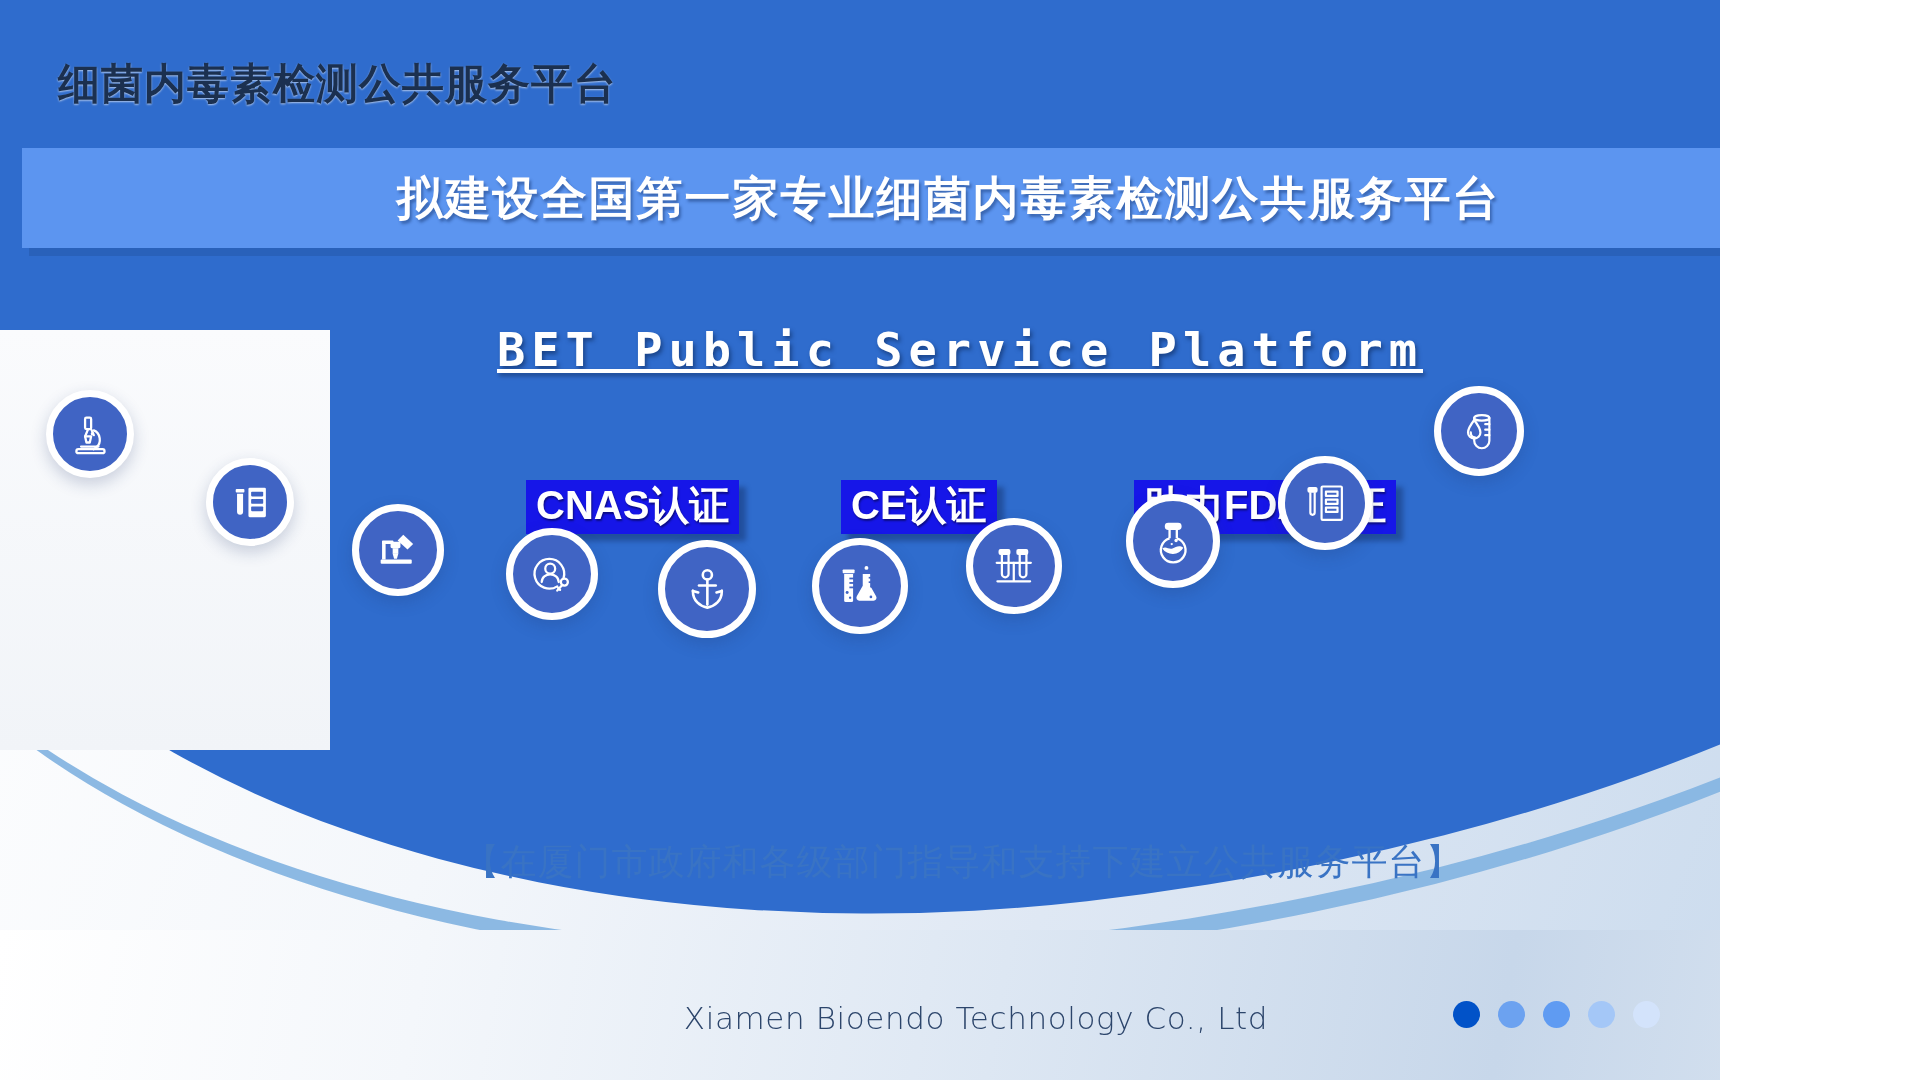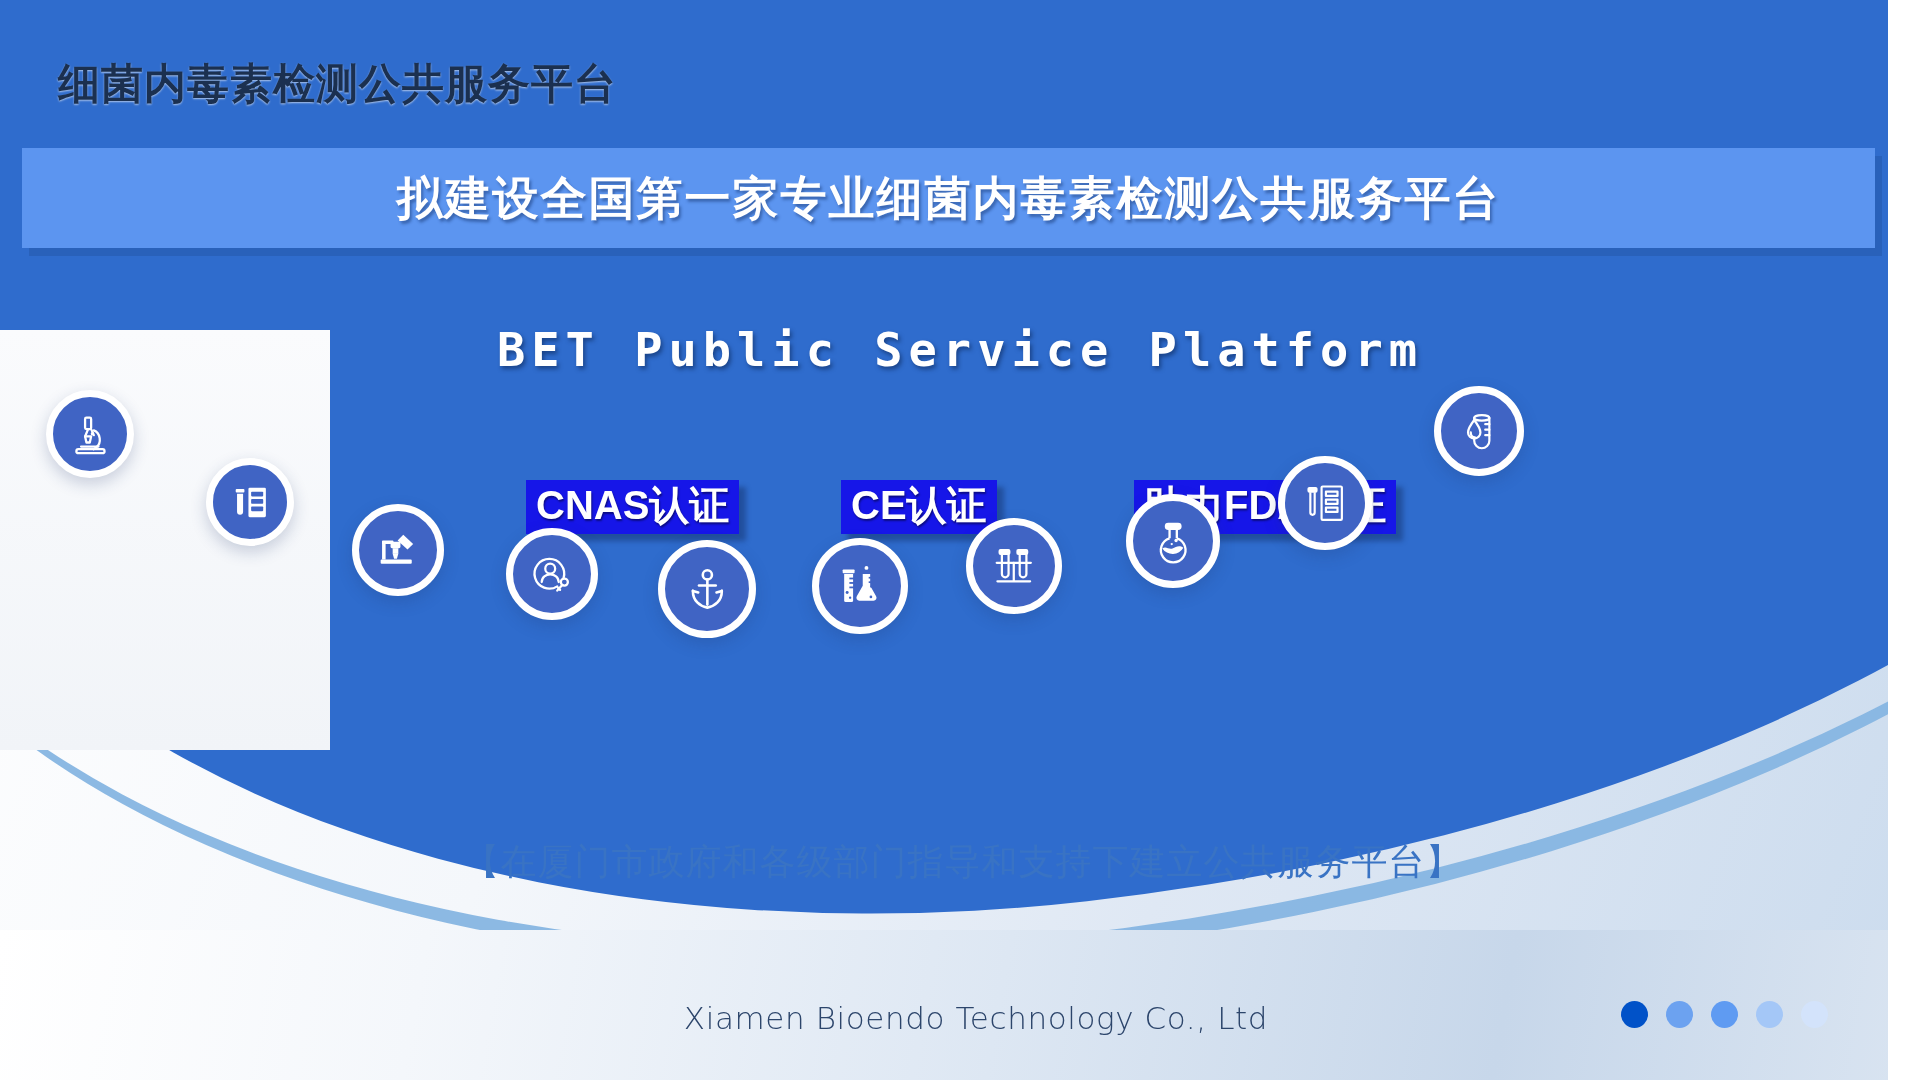--- a/index.html
+++ b/index.html
@@ -3,21 +3,21 @@
 <meta charset="utf-8">
 <title>BET Public Service Platform</title>
 <style>
   * { margin:0; padding:0; box-sizing:border-box; }
   html, body {
     width:1920px; height:1080px; overflow:hidden;
     font-family:"Liberation Sans", sans-serif;
     background:#ffffff;
   }
   #slide {
-    position:relative; width:1888px; height:1080px; overflow:hidden;
+    position:relative; width:1720px; height:1080px; overflow:hidden;
     background:linear-gradient(110deg,#ffffff 0%,#f4f7fb 35%,#dfe8f4 65%,#ccdcee 100%);
   }
 
   
   .photo-bg{
     position:absolute; left:0; top:0; width:1920px; height:560px;
     background:
       radial-gradient(circle at 60px 70px, #ffffff 0 48px, rgba(255,255,255,0) 52px),
       radial-gradient(circle at 250px 60px, #f2f6fa 0 70px, rgba(255,255,255,0) 74px),
       radial-gradient(circle at 390px 80px, #eef3f9 0 72px, rgba(255,255,255,0) 76px),
@@ -149,20 +149,21 @@
     letter-spacing:2px; white-space:nowrap; line-height:1;
     text-shadow:2px 3px 3px rgba(15,45,100,.45);
   }
 
   
   .subtitle{
     position:absolute; left:0; top:322px; width:1920px; text-align:center; z-index:46;
     font-family:"DejaVu Sans Mono", monospace;
     font-size:47px; font-weight:bold; color:#ffffff; letter-spacing:6px;
     text-shadow:2px 3px 4px rgba(10,35,80,.55);
+    text-decoration:underline;
   }
 
   
   .badges{ position:absolute; left:0; top:480px; width:1920px; height:70px; z-index:46; }
   .badge{
     position:absolute; top:0; background:#1616e8; padding:4px 10px 8px;
     box-shadow:7px 7px 5px rgba(10,25,70,.35);
   }
   .badge-text{
     font-size:40px; font-weight:bold; color:#ffffff; white-space:nowrap; line-height:1.05;

